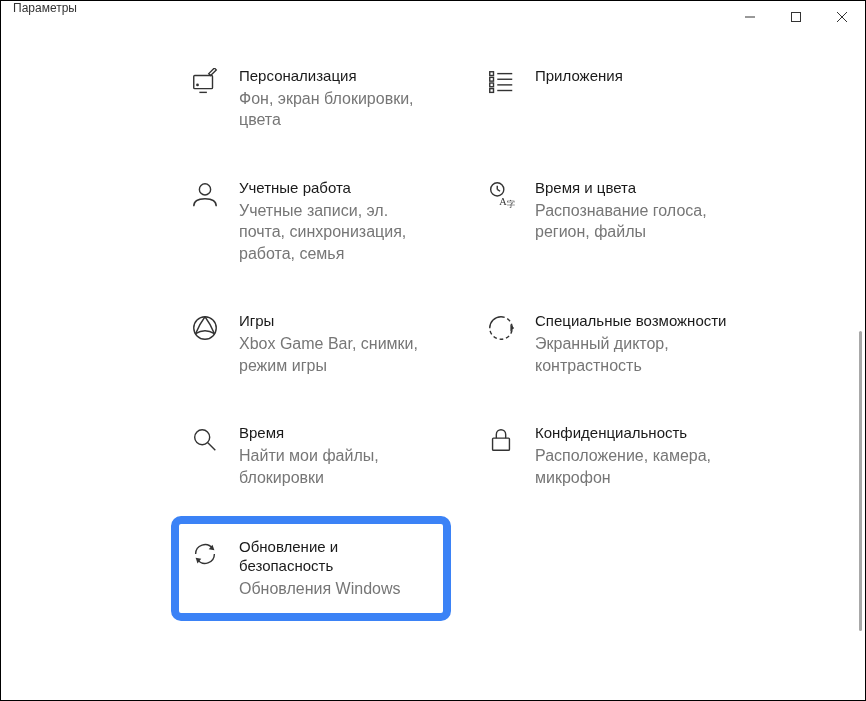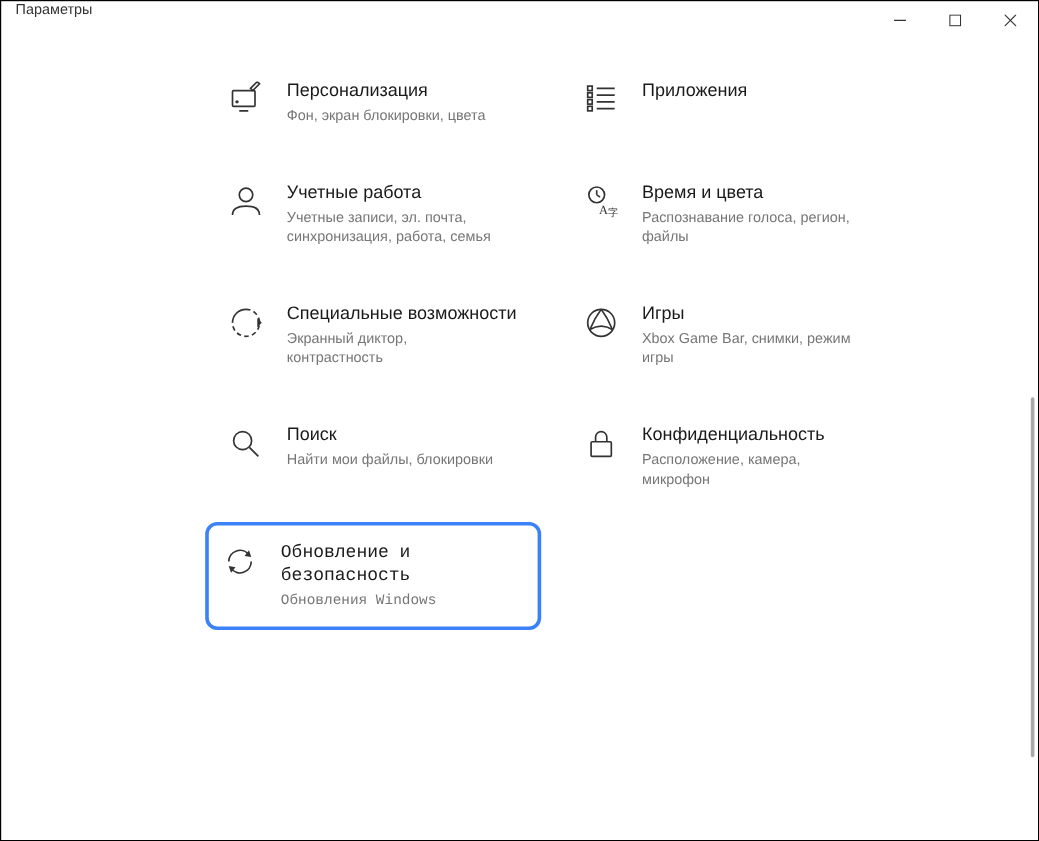--- a/index.html
+++ b/index.html
@@ -42,25 +42,24 @@
     margin-top: 0;
     gap: 36px;
   }
   .tile {
     display: flex;
     align-items: flex-start;
     gap: 18px;
     padding: 6px 8px;
   }
   .tile.highlight {
-    border: 3px solid #3b82f6;
+    border: 8px solid #3b82f6;
     border-radius: 10px;
     padding: 14px 10px;
     margin: -14px -10px;
-    font-family: Liberation Mono, monospace;
   }
   .tile-icon {
     width: 32px;
     height: 32px;
     flex-shrink: 0;
     display: flex;
     align-items: center;
     justify-content: center;
   }
   .tile-icon svg {
@@ -70,21 +69,21 @@
   }
   .tile-text { display: flex; flex-direction: column; }
   .tile-title {
     font-size: 15px;
     color: #1a1a1a;
     font-weight: 400;
     line-height: 1.25;
     margin-bottom: 2px;
   }
   .tile-desc {
-    font-size: 12px;
+    font-size: 16px;
     color: #767676;
     line-height: 1.35;
     max-width: 180px;
   }
   .scrollbar {
     position: absolute;
     right: 3px;
     top: 330px;
     width: 3px;
     height: 300px;
@@ -178,55 +177,55 @@
       </div>
       <div class="tile-text">
         <div class="tile-title">Время и цвета</div>
         <div class="tile-desc">Распознавание голоса, регион, файлы</div>
       </div>
     </div>
 
     <div class="tile">
       <div class="tile-icon">
         <svg width="30" height="30" viewBox="0 0 32 32">
-          <path d="M16 4 A12 12 0 1 1 4 16" stroke-dasharray="4 3"></path>
-          <path d="M16 4 A12 12 0 0 0 4 16"></path>
-          <polygon points="26,12 30,16 26,20" fill="#333" stroke="none"></polygon>
-        </svg>
-      </div>
-      <div class="tile-text">
-        <div class="tile-title">Специальные возможности</div>
-        <div class="tile-desc">Экранный диктор, контрастность</div>
-      </div>
-    </div>
-
-    <div class="tile">
-      <div class="tile-icon">
-        <svg width="30" height="30" viewBox="0 0 32 32">
           <circle cx="16" cy="16" r="12"></circle>
           <path d="M16 4 Q10 12 6 22"></path>
           <path d="M16 4 Q22 12 26 22"></path>
           <path d="M6 22 Q16 16 26 22"></path>
         </svg>
       </div>
       <div class="tile-text">
         <div class="tile-title">Игры</div>
         <div class="tile-desc">Xbox Game Bar, снимки, режим игры</div>
       </div>
     </div>
 
     <div class="tile">
       <div class="tile-icon">
         <svg width="30" height="30" viewBox="0 0 32 32">
+          <path d="M16 4 A12 12 0 1 1 4 16" stroke-dasharray="4 3"></path>
+          <path d="M16 4 A12 12 0 0 0 4 16"></path>
+          <polygon points="26,12 30,16 26,20" fill="#333" stroke="none"></polygon>
+        </svg>
+      </div>
+      <div class="tile-text">
+        <div class="tile-title">Специальные возможности</div>
+        <div class="tile-desc">Экранный диктор, контрастность</div>
+      </div>
+    </div>
+
+    <div class="tile">
+      <div class="tile-icon">
+        <svg width="30" height="30" viewBox="0 0 32 32">
           <circle cx="13" cy="13" r="8"></circle>
           <line x1="19" y1="19" x2="27" y2="27"></line>
         </svg>
       </div>
       <div class="tile-text">
-        <div class="tile-title">Поиск</div>
+        <div class="tile-title">Время</div>
         <div class="tile-desc">Найти мои файлы, блокировки</div>
       </div>
     </div>
 
     <div class="tile">
       <div class="tile-icon">
         <svg width="30" height="30" viewBox="0 0 32 32">
           <rect x="7" y="14" width="18" height="13" rx="1"></rect>
           <path d="M11 14 V10 A5 5 0 0 1 21 10 V14"></path>
         </svg>

